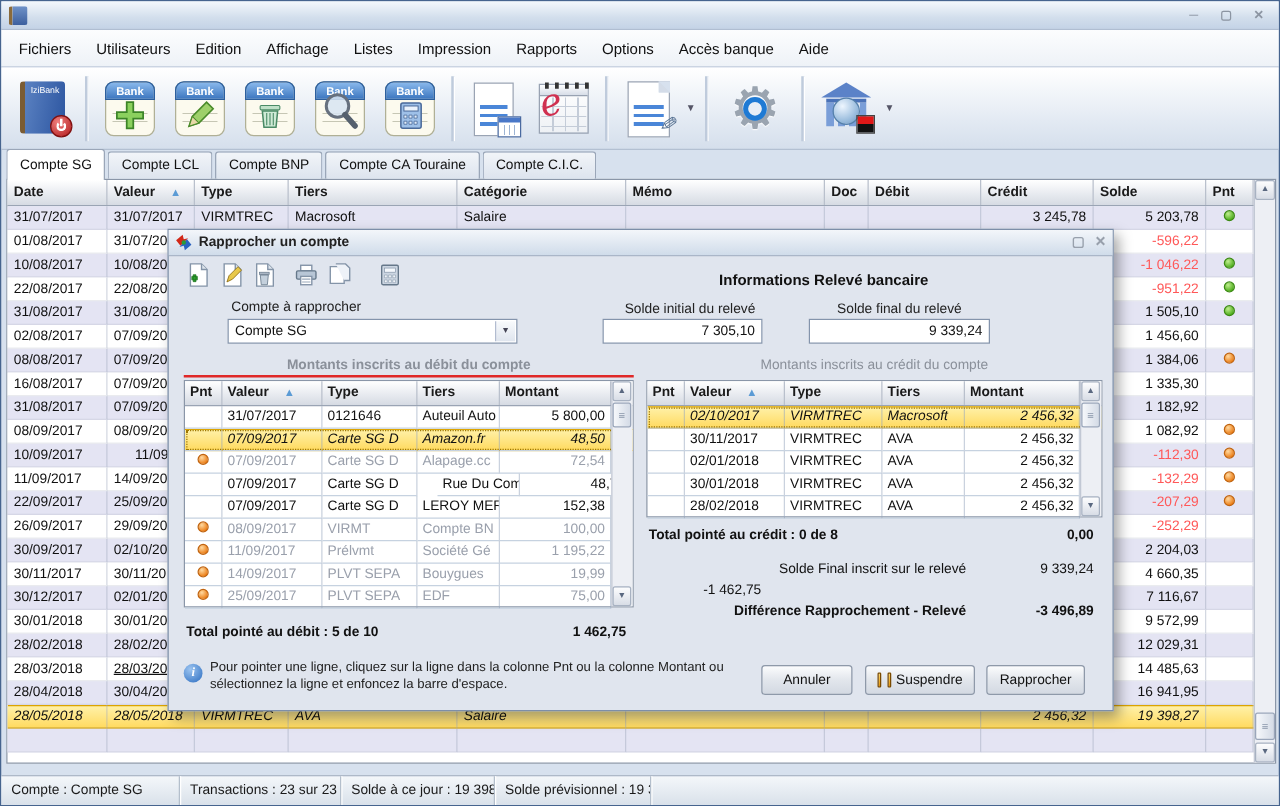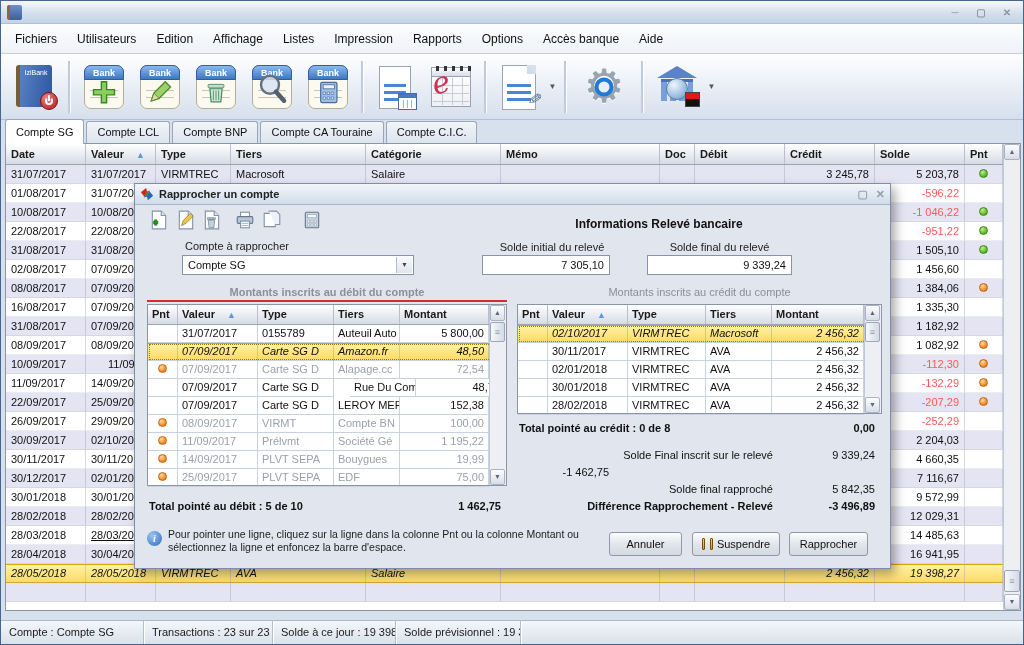--- a/index.html
+++ b/index.html
@@ -644,21 +644,21 @@
           <span class="mh" style="width: 30px;">Pnt</span>
           <span class="mh" style="width: 80px;">Valeur<span class="sort">▲</span></span>
           <span class="mh" style="width: 76px;">Type</span>
           <span class="mh" style="width: 66px;">Tiers</span>
           <span class="mh" style="width: 89px;">Montant</span>
         </div>
       <div id="dt-body">
           <div class="mrow">
             <span class="mcell c" style="width: 30px;"></span>
             <span class="mcell" style="width: 80px;">31/07/2017</span>
-            <span class="mcell" style="width: 76px;">0155789</span>
+            <span class="mcell" style="width: 76px;">0121646</span>
             <span class="mcell" style="width: 66px;">Auteuil Auto</span>
             <span class="mcell r" style="width: 89px;">5 800,00</span>
           </div>
           <div class="mrow sel">
             <span class="mcell c" style="width: 30px;"></span>
             <span class="mcell" style="width: 80px;">07/09/2017</span>
             <span class="mcell" style="width: 76px;">Carte SG D</span>
             <span class="mcell" style="width: 66px;">Amazon.fr</span>
             <span class="mcell r" style="width: 89px;">48,50</span>
           </div>
@@ -780,24 +780,20 @@
       <span>0,00</span>
     </div>
 
     <div id="summary" style="position:absolute;left:382px;top:262px;width:365px">
         <div class="sline">
           <span class="sl">Solde Final inscrit sur le relevé</span>
           <span class="sv">9 339,24</span>
         </div>
         <div class="sline">
           <span class="sv">-1 462,75</span>
-        </div>
-        <div class="sline">
-          <span class="sl">Solde final rapproché</span>
-          <span class="sv">5 842,35</span>
         </div>
         <div class="sline b">
           <span class="sl">Différence Rapprochement - Relevé</span>
           <span class="sv">-3 496,89</span>
         </div>
       </div>
 
     <span class="hint-ico">i</span>
     <span class="hint">Pour pointer une ligne, cliquez sur la ligne dans la colonne Pnt ou la colonne Montant ou sélectionnez la ligne et enfoncez la barre d'espace.</span>
 

